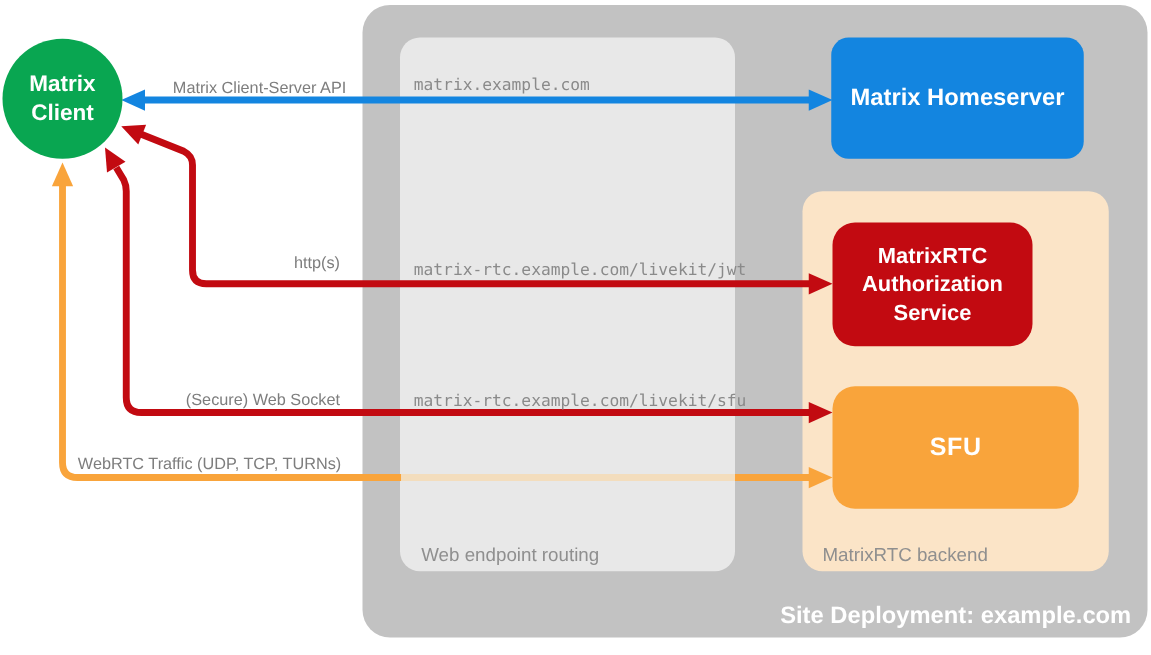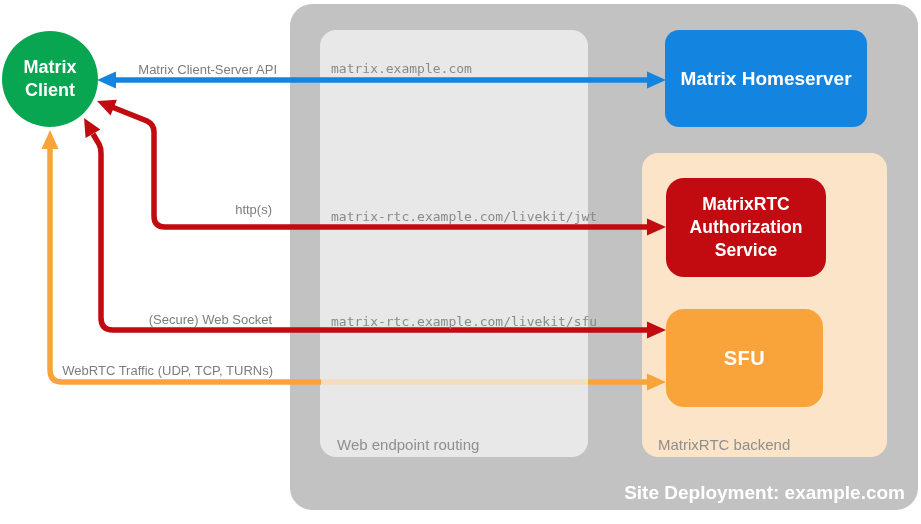--- a/index.html
+++ b/index.html
@@ -29,21 +29,21 @@
   .orange-fill{fill:var(--c-orange);}
 
   .node{position:absolute;display:flex;align-items:center;justify-content:center;
     text-align:center;color:#fff;font-weight:bold;white-space:pre-line;z-index:4;}
   .node-client{left:2px;top:31px;width:96px;height:96px;border-radius:50%;
     background:var(--c-green);font-size:18px;line-height:23px;}
   .node-homeserver{left:665px;top:30px;width:202px;height:97px;border-radius:14px;
     background:var(--c-blue);font-size:19px;}
   .node-auth{left:666px;top:178px;width:160px;height:99px;border-radius:18px;
     background:var(--c-red);font-size:17.5px;line-height:23px;}
-  .node-sfu{left:666px;top:309px;width:157px;height:98px;border-radius:18px;
+  .node-sfu{left:666px;top:309px;width:197px;height:98px;border-radius:18px;
     background:var(--c-orange);font-size:20px;letter-spacing:.5px;}
 
   .arrow-label{position:absolute;font-weight:normal;font-size:13px;color:var(--c-label_gray);
     text-align:right;z-index:5;white-space:nowrap;}
   .lbl-api{right:644px;top:62px;}
   .lbl-http{right:649px;top:202px;}
   .lbl-ws{right:649px;top:312px;}
   .lbl-webrtc{right:648px;top:363px;}
 
   .url{position:absolute;font-family:"DejaVu Sans Mono",monospace;font-size:13px;

